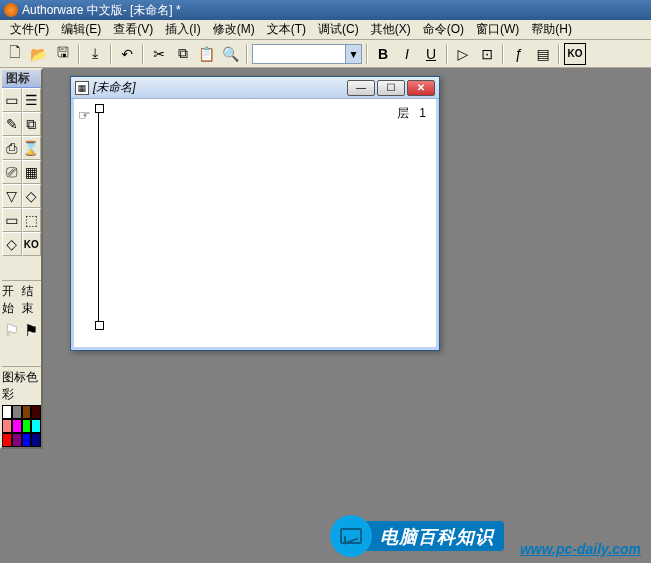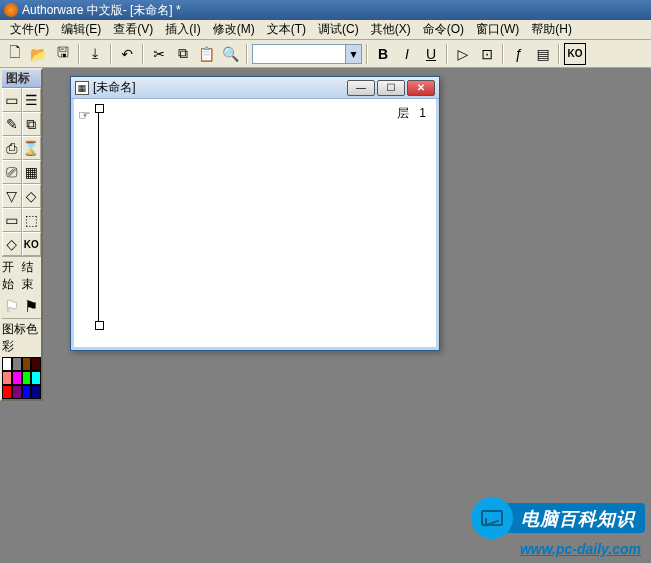--- a/index.html
+++ b/index.html
@@ -17,42 +17,42 @@
 .toolbar .sep { width: 2px; height: 20px; border-left: 1px solid #aca899; border-right: 1px solid #fff; margin: 0 2px; }
 .toolbar .combo { width: 110px; height: 20px; border: 1px solid #7f9db9; background: #fff; display: flex; }
 .toolbar .combo .combo-arrow { width: 16px; background: #c9d8ed; border-left: 1px solid #7f9db9; display: flex; align-items: center; justify-content: center; margin-left: auto; }
 
 .workspace { position: absolute; top: 68px; left: 0; right: 0; bottom: 0; background: #808080; }
 
 .iconpanel { position: absolute; left: 0; top: 0; width: 43px; background: #ece9d8; border: 2px solid #ece9d8; border-right: 2px solid #716f64; border-bottom: 2px solid #716f64; }
 .iconpanel .panel-title { height: 18px; background: linear-gradient(to bottom, #cdd8e8, #a9bce0); border-bottom: 1px solid #7a96df; display: flex; align-items: center; padding: 0 4px; font-weight: bold; color: #333; }
 .iconpanel .grid { display: grid; grid-template-columns: 1fr 1fr; }
 .iconpanel .tool { height: 24px; border: 1px solid #fff; border-right-color: #aca899; border-bottom-color: #aca899; display: flex; align-items: center; justify-content: center; font-size: 14px; cursor: default; background: #ece9d8; }
-.iconpanel .row-label { display: flex; justify-content: space-around; padding: 2px 0; background: #ece9d8; border-top: 1px solid #aca899; }
+.iconpanel .row-label { display: flex; justify-content: space-around; padding: 2px 0; background: #ece9d8; border-top: 1px solid #aca899; margin-top: 24px; }
 .iconpanel .flags { display: flex; justify-content: space-around; padding: 2px 0; }
 .iconpanel .flag { font-size: 16px; }
 .iconpanel .palette { display: grid; grid-template-columns: repeat(4, 1fr); }
 .iconpanel .swatch { height: 14px; border: 1px solid #000; }
 
 .docwin { position: absolute; left: 70px; top: 8px; width: 370px; height: 275px; background: #fff; border: 1px solid #2a5a8a; box-shadow: 2px 2px 6px rgba(0,0,0,0.3); display: flex; flex-direction: column; }
 .docwin .doc-titlebar { height: 22px; background: linear-gradient(to bottom, #e3ecf7, #bfd4ee); border-bottom: 1px solid #99b4d1; display: flex; align-items: center; padding: 0 4px; }
 .docwin .doc-icon { width: 14px; height: 14px; border: 1px solid #555; background: #fff; margin-right: 4px; display: flex; align-items: center; justify-content: center; font-size: 9px; }
-.docwin .doc-title { flex: 1; }
+.docwin .doc-title { flex: 1; font-style: italic; }
 .docwin .win-btns { display: flex; gap: 2px; }
 .docwin .win-btn { width: 28px; height: 16px; border: 1px solid #555; border-radius: 2px; display: flex; align-items: center; justify-content: center; font-size: 10px; background: linear-gradient(to bottom, #f5f5f5, #d0d0d0); cursor: default; }
 .docwin .win-btn.close { background: linear-gradient(to bottom, #f07878, #cc3333); color: #fff; font-weight: bold; }
 .docwin .doc-body { flex: 1; position: relative; background: #fff; border: 3px solid #bfd4ee; border-top: none; }
 .docwin .flowline { position: absolute; left: 24px; top: 8px; width: 1px; height: 220px; background: #000; }
 .docwin .flowline::before, .docwin .flowline::after { content: ''; position: absolute; left: -3px; width: 7px; height: 7px; background: #fff; border: 1px solid #000; }
 .docwin .flowline::before { top: -3px; }
 .docwin .flowline::after { bottom: -3px; }
 .docwin .hand { position: absolute; left: 4px; top: 8px; font-size: 14px; color: #000; }
 .docwin .layer { position: absolute; right: 10px; top: 6px; }
 
-.watermark { position: absolute; right: 6px; bottom: 6px; display: flex; flex-direction: column; align-items: flex-end; }
+.watermark { position: absolute; right: 6px; bottom: 6px; display: flex; align-items: flex-end; gap: 16px; }
 .watermark .badge { display: flex; align-items: center; }
 .watermark .circle { width: 42px; height: 42px; background: #09a4e8; border-radius: 50%; display: flex; align-items: center; justify-content: center; margin-right: -8px; z-index: 2; position: relative; }
 .watermark .circle .inner { width: 22px; height: 16px; border: 2px solid #0a5d85; border-radius: 2px; position: relative; }
 .watermark .circle .inner::after { content: ''; position: absolute; left: 2px; right: 2px; top: 4px; height: 6px; border-bottom: 2px solid #0a5d85; border-left: 2px solid #0a5d85; transform: skewY(-20deg); }
 .watermark .textbox { background: #0378bd; color: #fff; padding: 4px 10px 2px 16px; border-radius: 4px; font-weight: bold; font-size: 18px; font-style: italic; letter-spacing: 1px; }
 .watermark .url { color: #0378bd; font-size: 14px; font-weight: bold; font-style: italic; margin-top: 2px; padding-right: 4px; text-decoration: underline; }
 </style>
 </head>
 <body>
 

